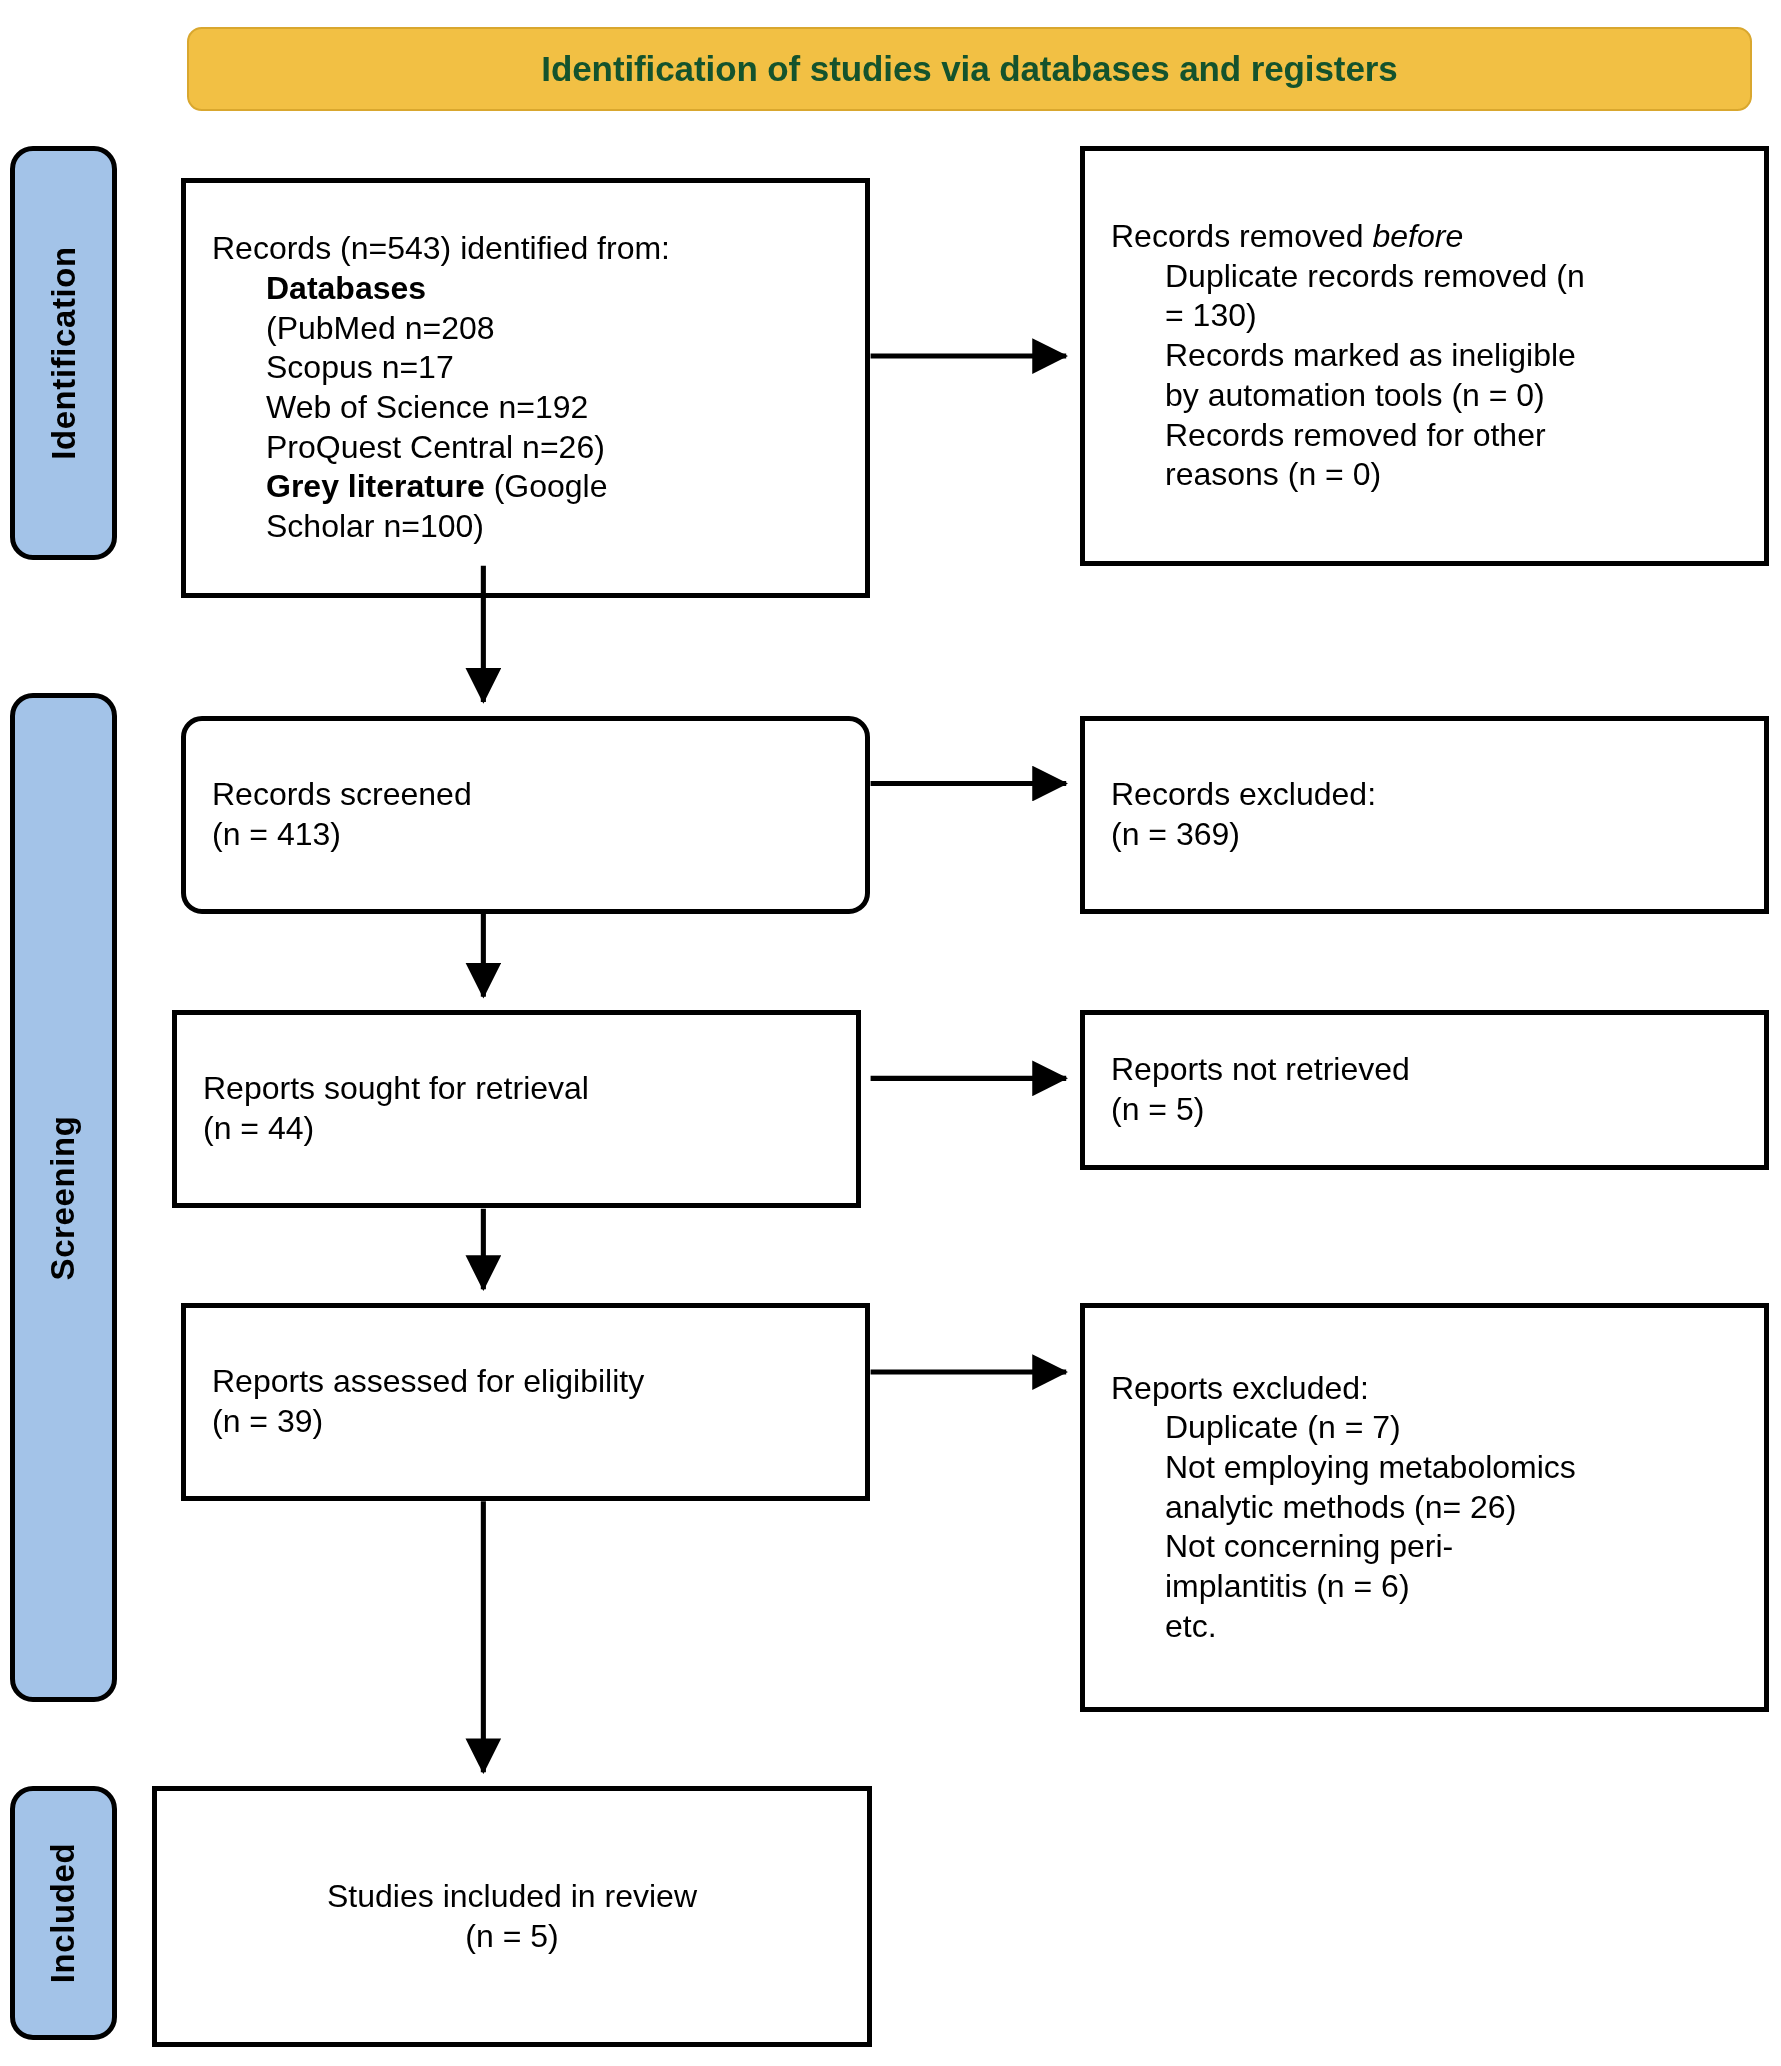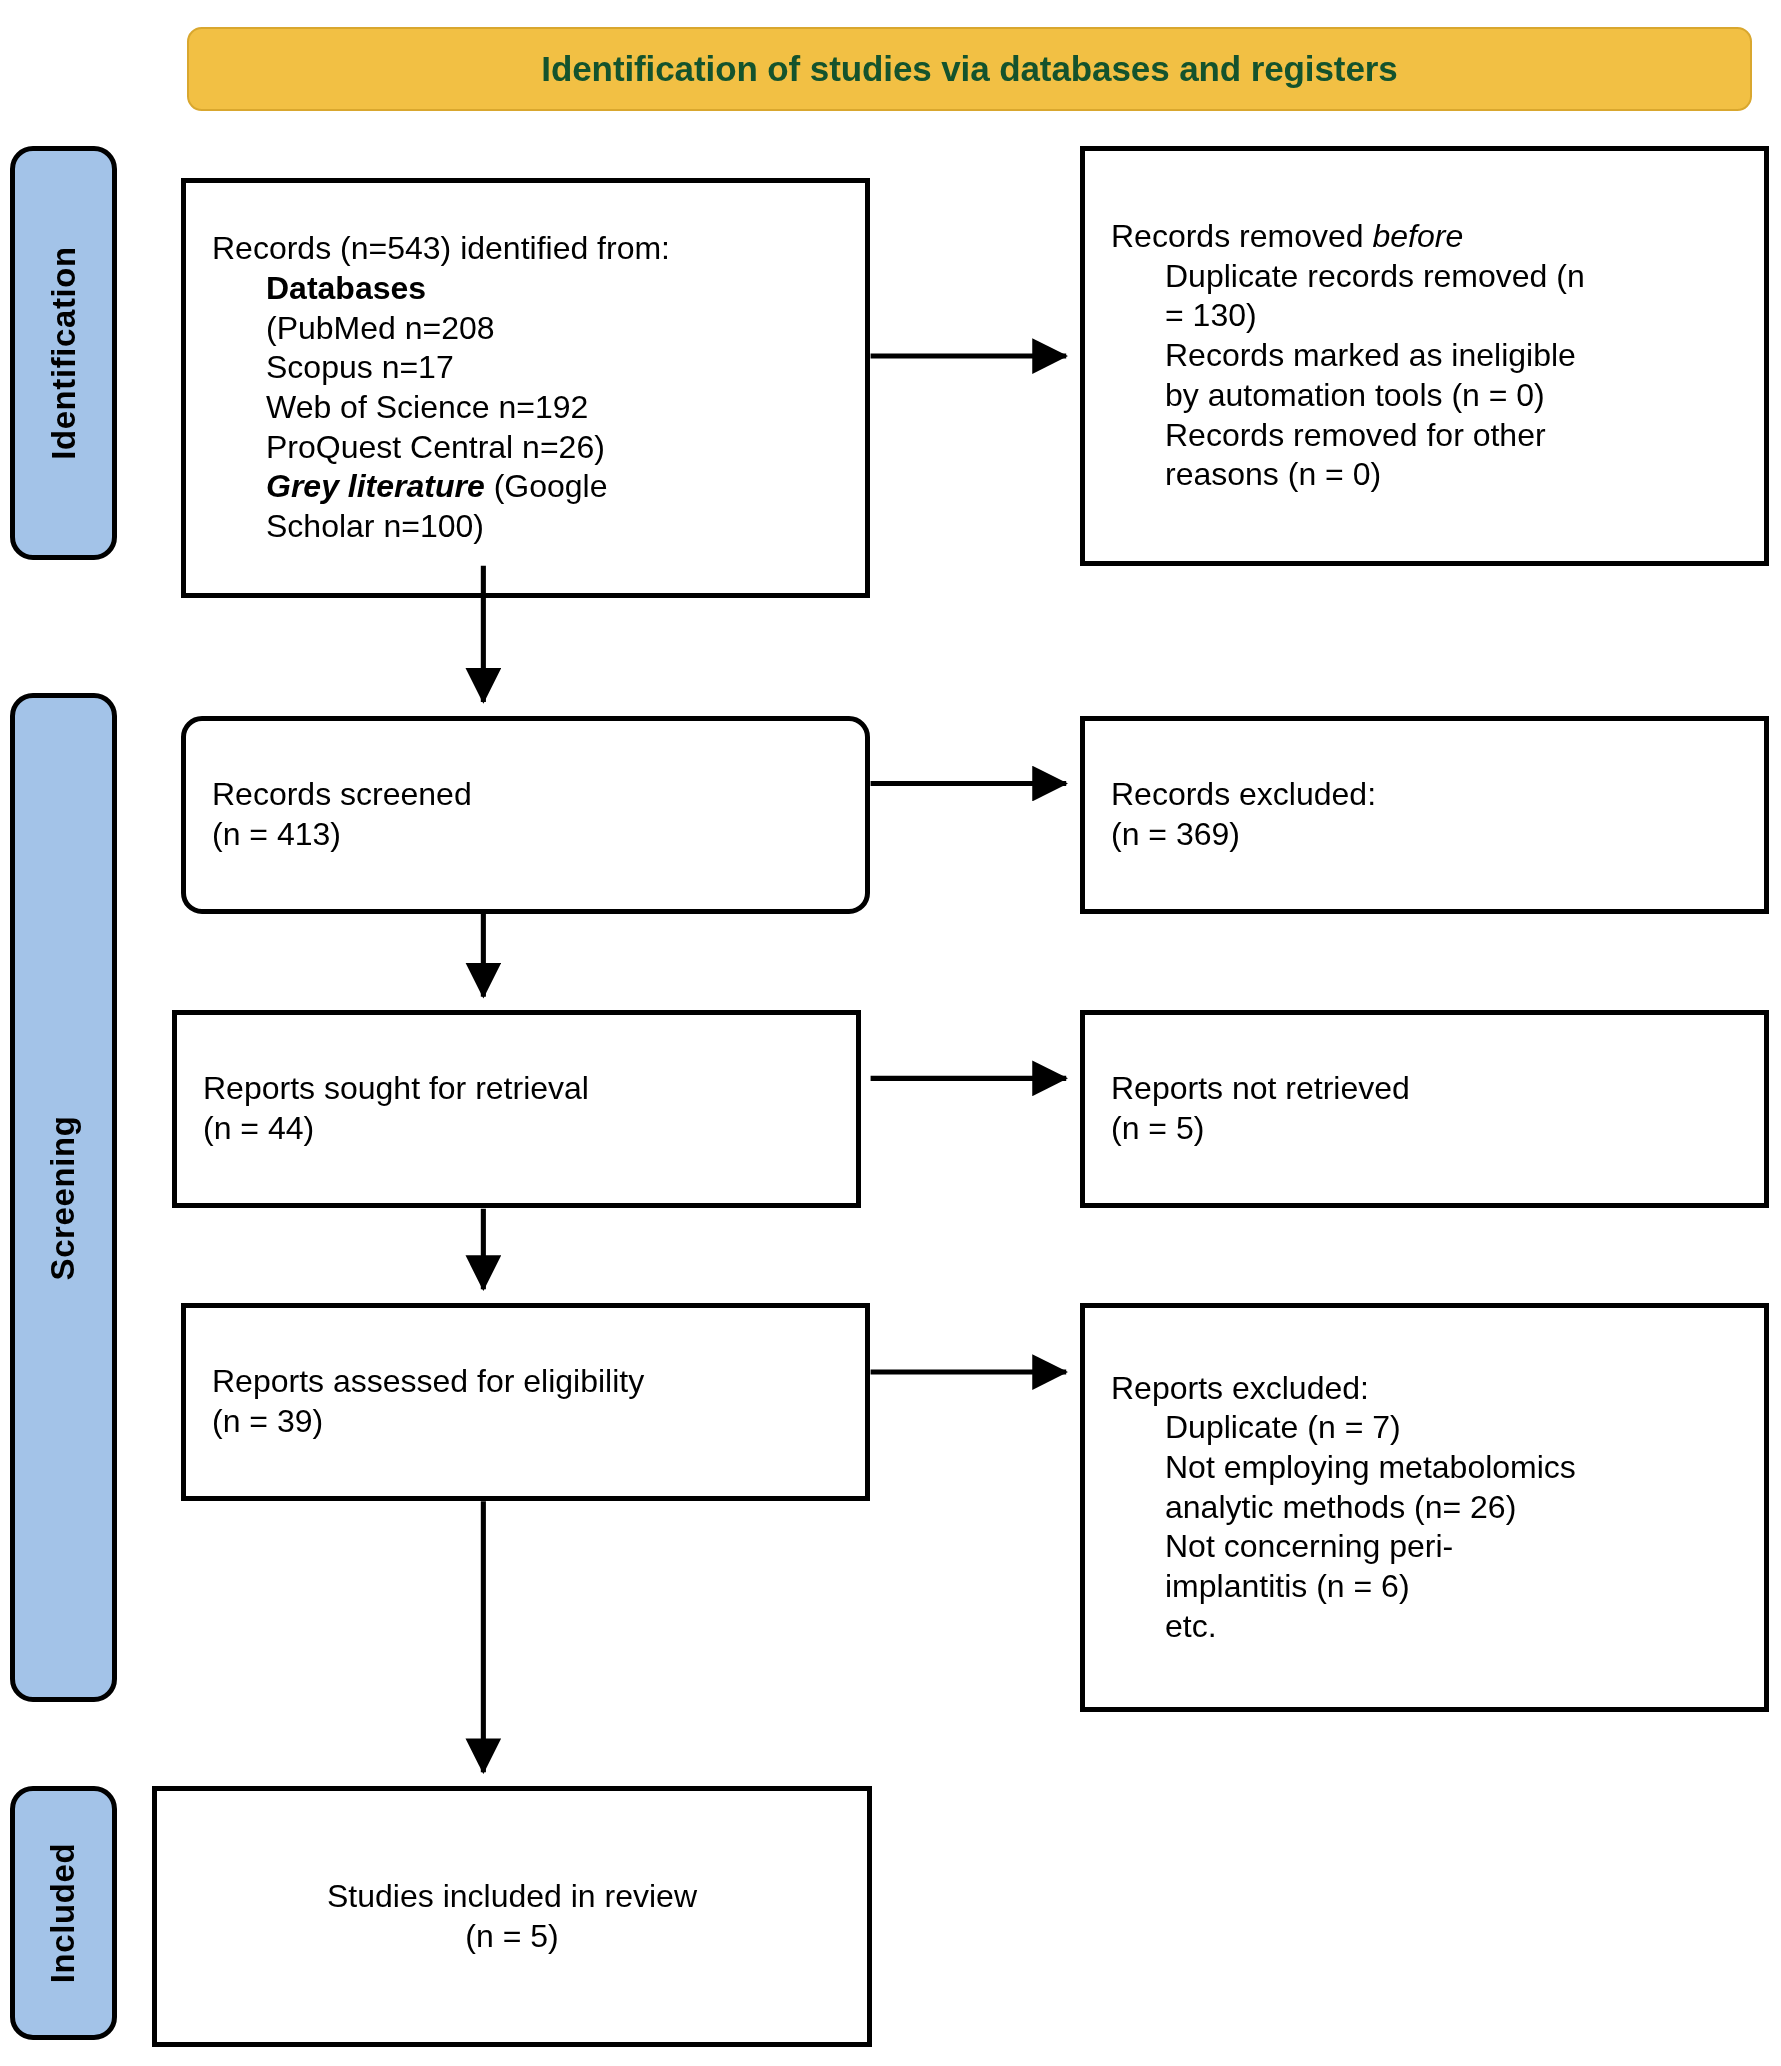--- a/index.html
+++ b/index.html
@@ -76,34 +76,34 @@
   .flow-box .line {
     font-size: 32px;
     line-height: 1.24;
     color: #000000;
     white-space: pre-wrap;
   }
   .flow-box .line.indent  { padding-left: 54px; }
   .flow-box .line.bold    { font-weight: bold; }
 
   
-  .flow-box .line .b { font-weight: bold; font-style: italic; }
+  .flow-box .line .b { font-weight: bold; }
   .flow-box .line .i { font-style: italic; }
 
   
   #box-identified        { left: 181px;  top: 146px;  width: 689px; height: 420px; margin-top: 32px; }
   #box-records-screened  { left: 181px;  top: 716px; width: 689px; height: 198px; border-radius: 21px; }
   #box-reports-sought    { left: 172px;  top: 1010px; width: 689px; height: 198px; }
   #box-reports-assessed  { left: 181px;  top: 1303px; width: 689px; height: 198px; }
   #box-studies-included  { left: 152px;  top: 1786px; width: 720px; height: 261px; text-align: center; }
 
   
   #box-removed-before    { left: 1080px; top: 146px;  width: 689px; height: 420px; }
   #box-records-excluded  { left: 1080px; top: 716px; width: 689px; height: 198px; }
-  #box-reports-not-retr  { left: 1080px; top: 1010px; width: 689px; height: 198px; }
+  #box-reports-not-retr  { left: 1080px; top: 1010px; width: 689px; height: 160px; }
   #box-reports-excluded  { left: 1080px; top: 1303px; width: 689px; height: 409px; }
 
   
   #connectors {
     position: absolute;
     left: 0; top: 0;
     width: 1782px;
     height: 2066px;
     pointer-events: none;
   }

